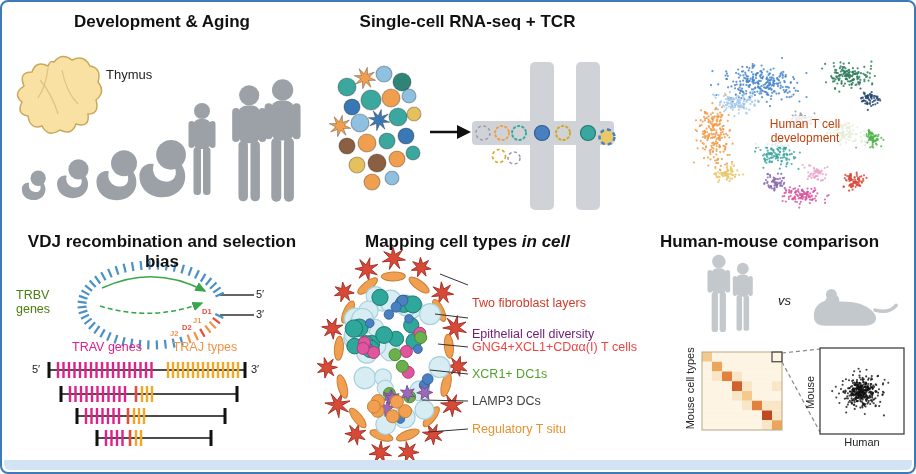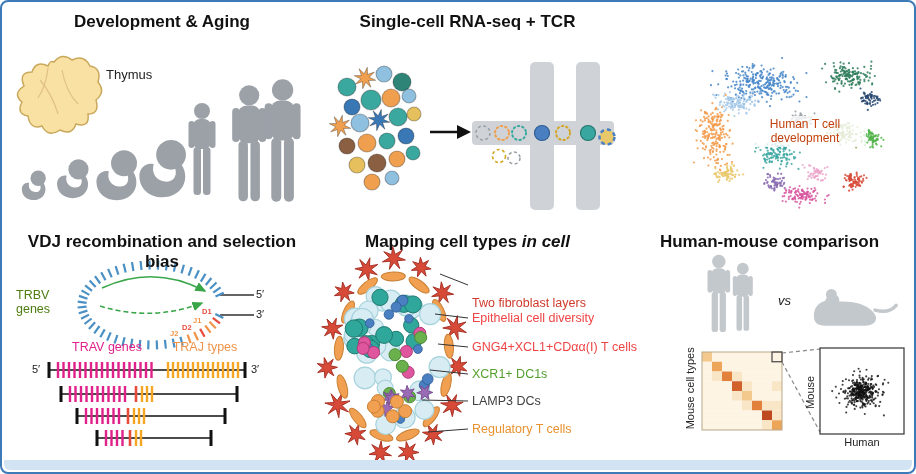--- a/index.html
+++ b/index.html
@@ -2373,25 +2373,25 @@
   <div class="prime" style="position:absolute; left:254px; top:286px">5′</div>
   <div class="prime" style="position:absolute; left:254px; top:306px">3′</div>
   <div class="prime" style="position:absolute; left:30px; top:361px">5′</div>
   <div class="prime" style="position:absolute; left:249px; top:361px">3′</div>
   <div class="tiny" style="position: absolute; left: 200px; top: 305px; color: rgb(232, 76, 61);">D1</div>
   <div class="tiny" style="position: absolute; left: 191px; top: 314px; color: rgb(240, 148, 74);">J1</div>
   <div class="tiny" style="position: absolute; left: 180px; top: 321px; color: rgb(232, 76, 61);">D2</div>
   <div class="tiny" style="position: absolute; left: 168px; top: 327px; color: rgb(240, 148, 74);">J2</div>
 
   <div class="lbl" style="left: 470px; top: 276px; color: rgb(207, 58, 43); margin-top: 18px;">Two fibroblast layers</div>
-  <div class="lbl" style="left: 470px; top: 309px; color: #ef4444;">Epithelial cell diversity</div>
+  <div class="lbl" style="left: 470px; top: 325px; color: #701a75;">Epithelial cell diversity</div>
   <div class="lbl" style="left: 470px; top: 338px; color: #ef4444;">GNG4+XCL1+CDαα(I) T cells</div>
   <div class="lbl" style="left: 470px; top: 365px; color: rgb(85, 160, 46);">XCR1+ DC1s</div>
   <div class="lbl" style="left: 470px; top: 392px; color: #404040;">LAMP3 DCs</div>
-  <div class="lbl" style="left: 470px; top: 420px; color: rgb(232, 145, 45);">Regulatory T cells</div>
+  <div class="lbl" style="left: 470px; top: 420px; color: rgb(232, 145, 45);">Regulatory T situ</div>
 
   <div class="lbl it" style="left:776px; top:292px; font-size:13px">vs</div>
   <div class="lbl small rot center" style="left:645px; top:380px; width:86px">Mouse cell types</div>
   <div class="lbl small rot center" style="left:786px; top:384px; width:44px">Mouse</div>
   <div class="lbl small center" style="left:818px; top:434px; width:84px">Human</div>
 
   <div class="footer-strip"></div>
 </div>
 
 </body></html>

